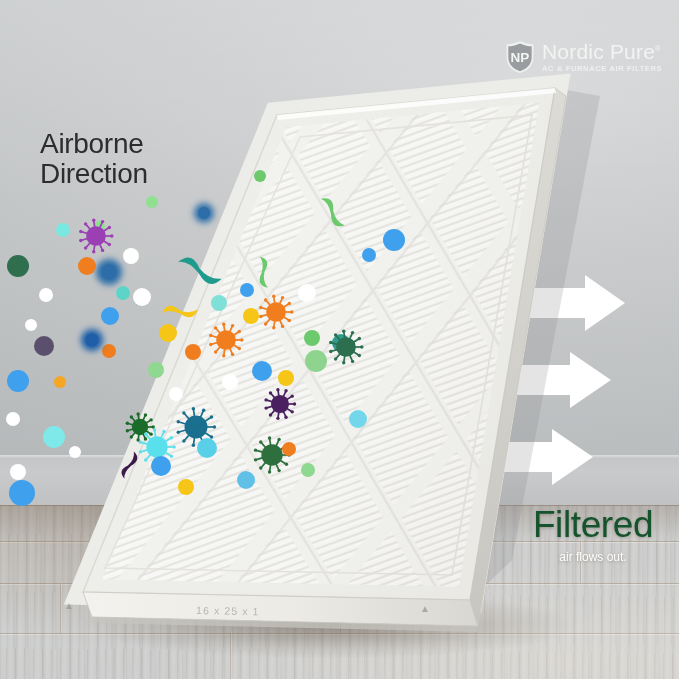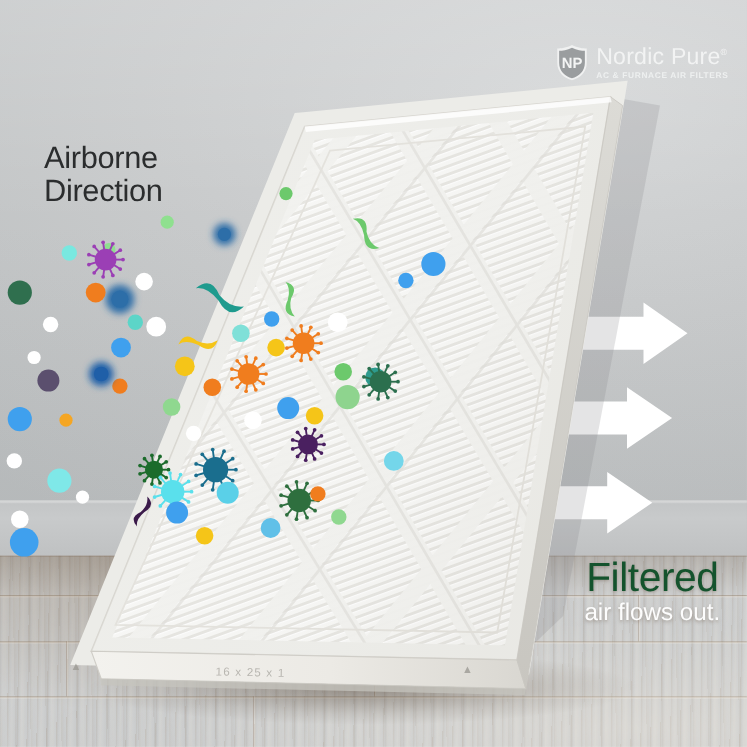--- a/index.html
+++ b/index.html
@@ -89,21 +89,21 @@
   
   .filter-wrap{position:absolute;left:0;top:0;width:679px;height:679px;}
 
   
   .arrows{position:absolute;left:0;top:0;width:679px;height:679px;}
 
   
   .filtered-block{position:absolute;left:518px;top:505px;text-align:center;width:150px;}
   .filtered-l1{display:block;font-size:37px;line-height:40px;color:#14532d;font-weight:400;letter-spacing:-0.4px;
      text-shadow:0 1px 3px rgba(90,70,50,.35);}
-  .filtered-l2{display:block;font-size:22px;line-height:24px;color:#fdfdfd;font-weight:400;
+  .filtered-l2{display:block;font-size:12px;line-height:24px;color:#fdfdfd;font-weight:400;
      text-shadow:0 1px 3px rgba(90,70,50,.35);}
 
   
   .particles{position:absolute;left:0;top:0;width:679px;height:679px;pointer-events:none;}
 </style>
 </head>
 <body>
 
 <div id="stage">
 

